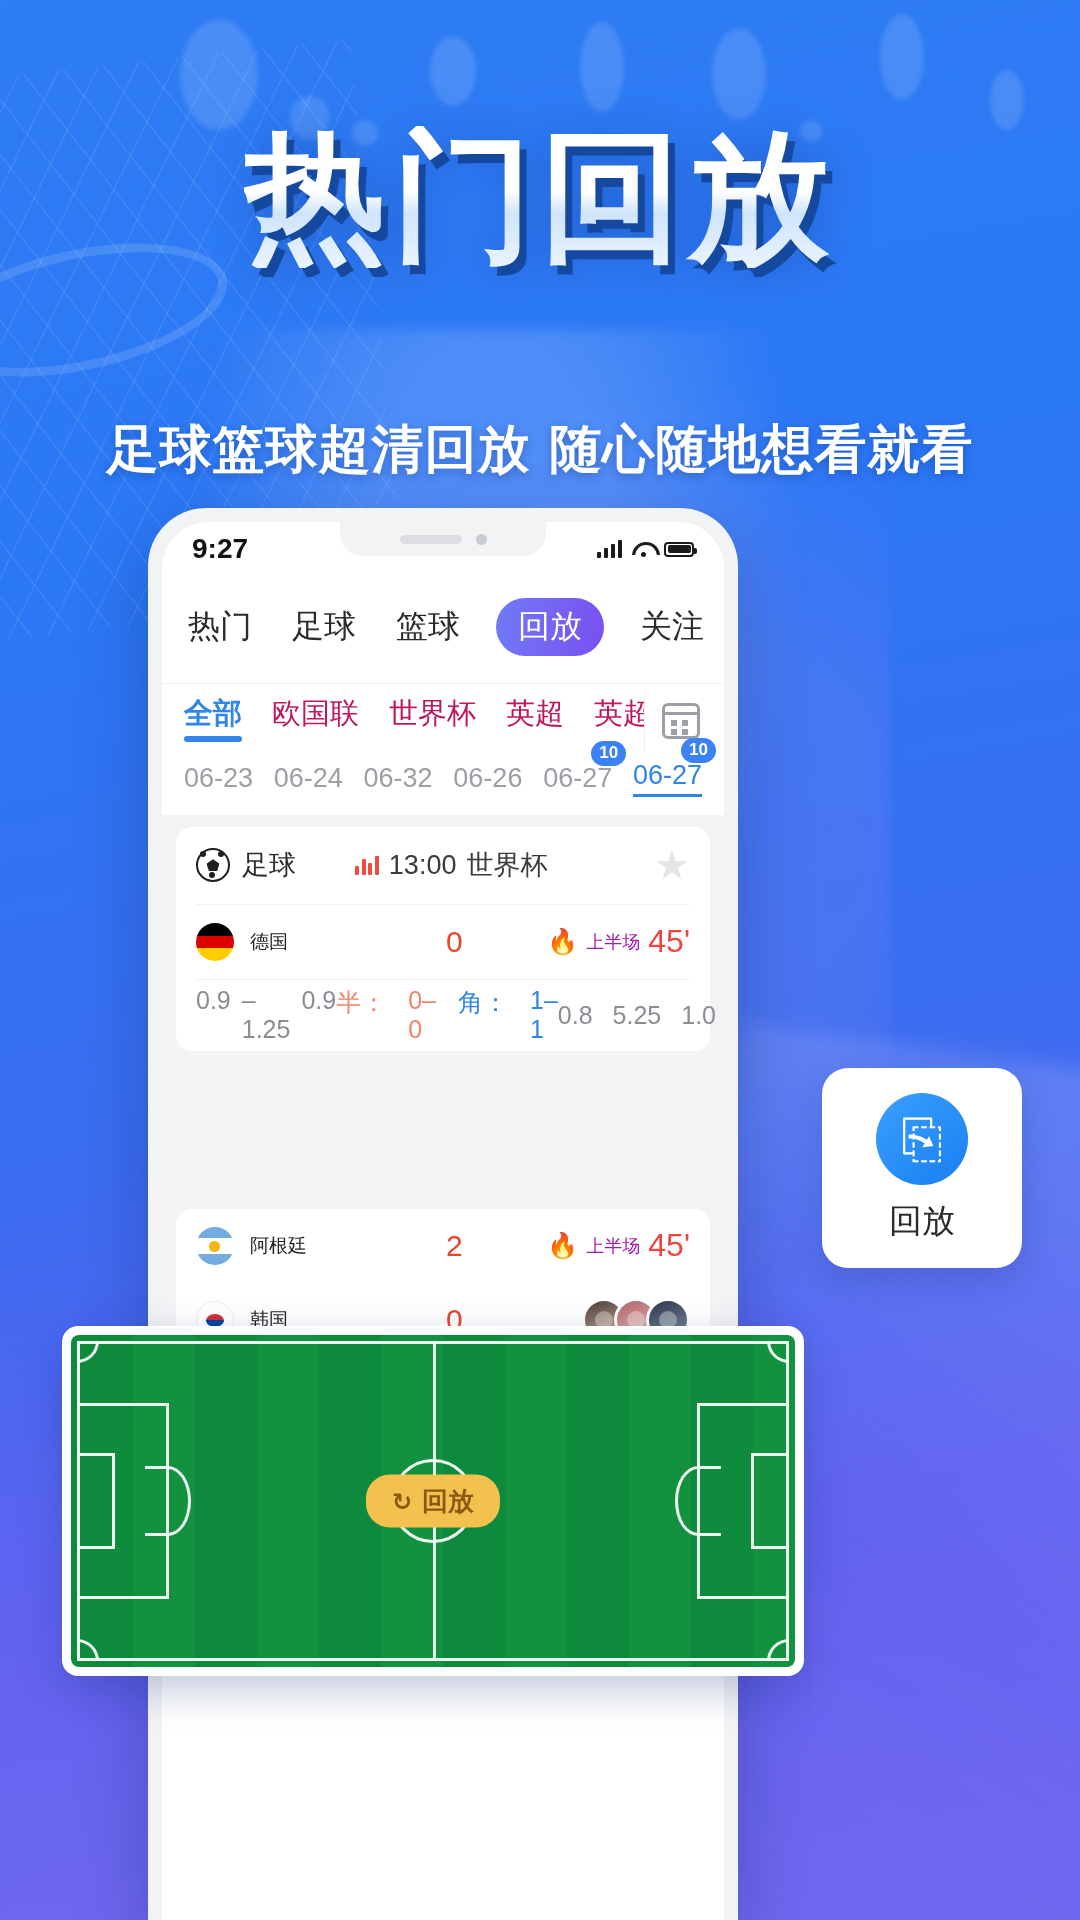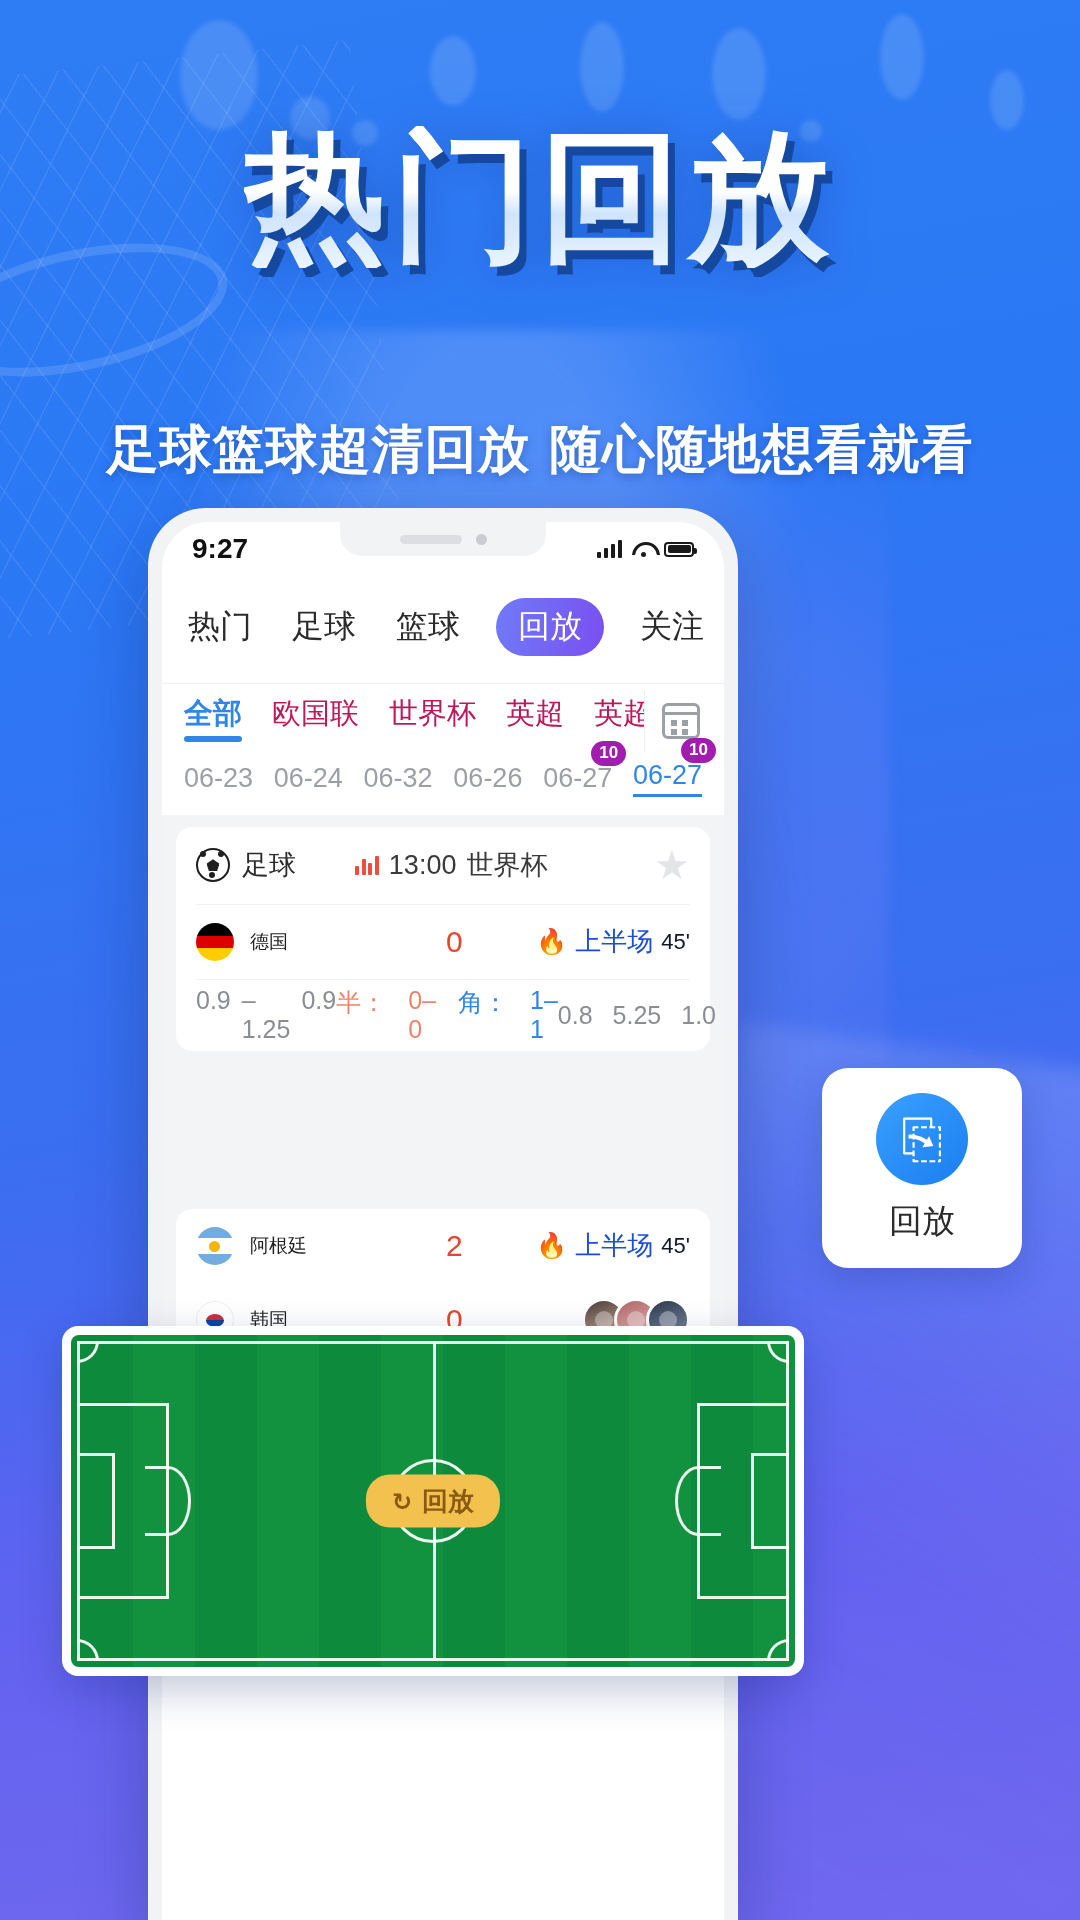--- a/index.html
+++ b/index.html
@@ -161,21 +161,21 @@
 
   
   .daterow {
     display: flex; align-items: center; justify-content: space-between;
     padding: 16px 22px 18px 22px; background: #fff;
   }
   .date { font-size: 27px; color: #9c9fa5; position: relative; white-space: nowrap; }
   .date.active { color: #2f86e8; border-bottom: 3px solid #2f86e8; padding-bottom: 3px; }
   .badge {
     position: absolute; top: -22px; right: -14px;
-    background: #a21caf; color: #fff; font-size: 17px; font-weight: 700;
+    background: #3b82f6; color: #fff; font-size: 17px; font-weight: 700;
     border-radius: 14px; padding: 1px 8px; line-height: 1.35;
   }
 
   
   .matchzone { background: #f3f4f6; padding: 12px 14px 0 14px; }
   .card { background: #fff; border-radius: 16px; padding: 0 20px; margin-bottom: 12px; }
   .card-head {
     display: flex; align-items: center; height: 78px;
     border-bottom: 1px solid #f1f2f4; gap: 12px;
   }
@@ -209,22 +209,22 @@
   .flag-es::after{ content:""; position:absolute; left:7px; top:13px; width:11px;height:12px; background:#c8992b; border-radius:2px;}
   .flag-ar { background: linear-gradient(to bottom,#74acdf 0 30%, #fff 30% 70%, #74acdf 70% 100%); position: relative;}
   .flag-ar::after{ content:""; position:absolute; left:13px; top:14px; width:11px;height:11px; background:#f6b40e; border-radius:50%;}
   .flag-kr { background: #fff; position: relative; border: 1px solid #eee;}
   .flag-kr::after{ content:""; position:absolute; left:9px; top:12px; width:18px;height:13px;
     background: linear-gradient(to bottom,#cd2e3a 0 50%, #0047a0 50% 100%); border-radius:50%;}
   .team-name { font-size: 19px; color: #1f1f1f; min-width: 130px; }
   .team-score { font-size: 30px; color: #e8452c; font-weight: 500; margin-left: 50px; }
   .status-right { margin-left: auto; display: flex; align-items: center; gap: 8px; white-space: nowrap; }
   .fire { font-size: 25px; }
-  .status-txt { font-size: 26px; color: #1d4ed8; }
-  .minute { font-size: 22px; color: #0f172a; }
+  .status-txt { font-size: 18px; color: #a21caf; }
+  .minute { font-size: 32px; color: #ef4444; }
   .avatars { margin-left: auto; display: flex; }
   .avatar {
     width: 44px; height: 44px; border-radius: 50%; border: 3px solid #fff;
     margin-left: -12px; background: #cfd4da; overflow: hidden; position: relative;
   }
   .avatar:first-child { margin-left: 0; }
   .av1 { background: linear-gradient(160deg,#5b4a41,#c9a48c); }
   .av2 { background: linear-gradient(160deg,#6f7680,#b9bec6); }
   .av3 { background: linear-gradient(160deg,#3c3b44,#8d8a95); }
   .av4 { background: linear-gradient(160deg,#4a3f3a,#d8b39a); }

